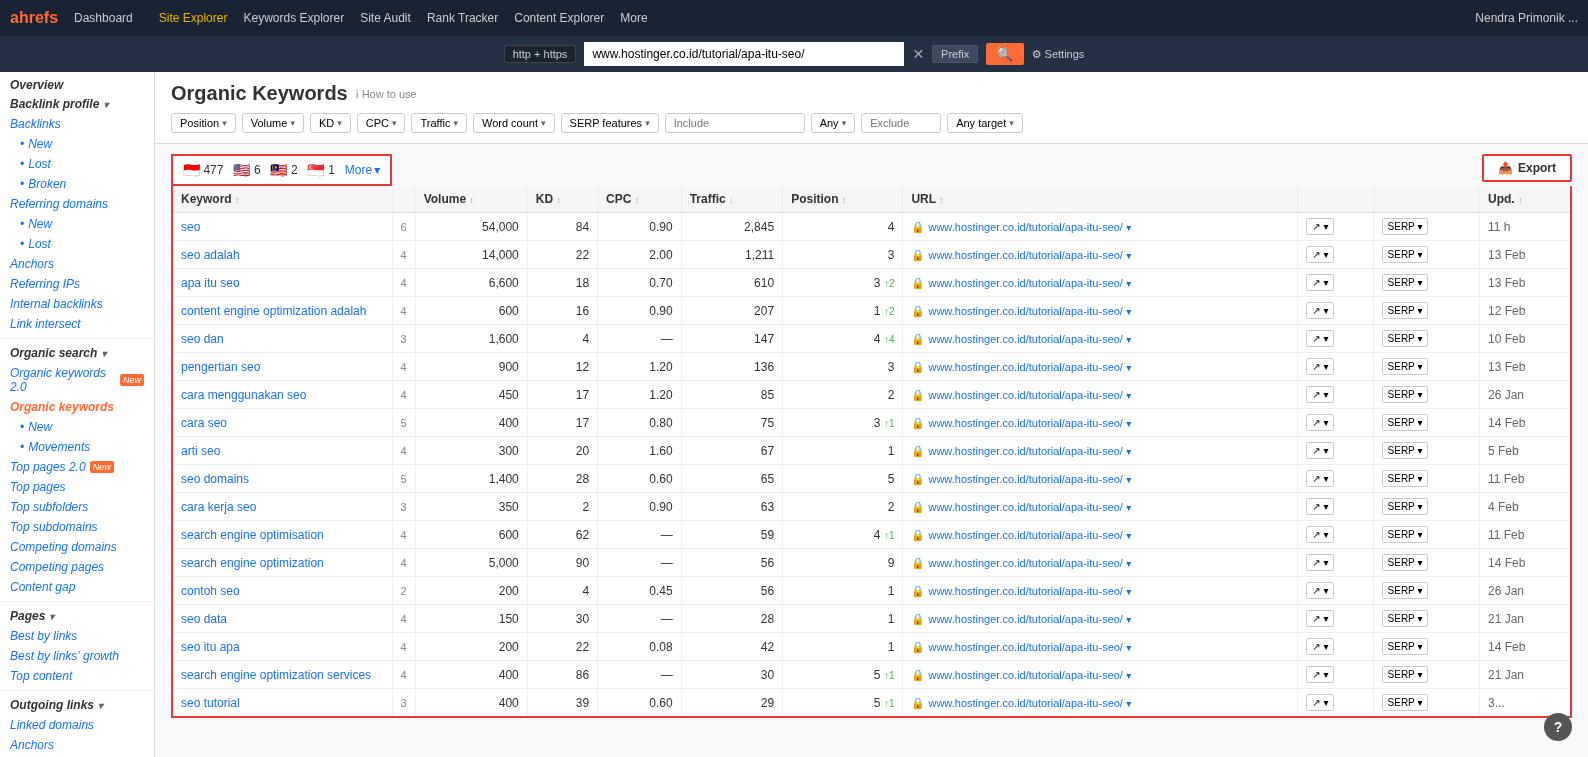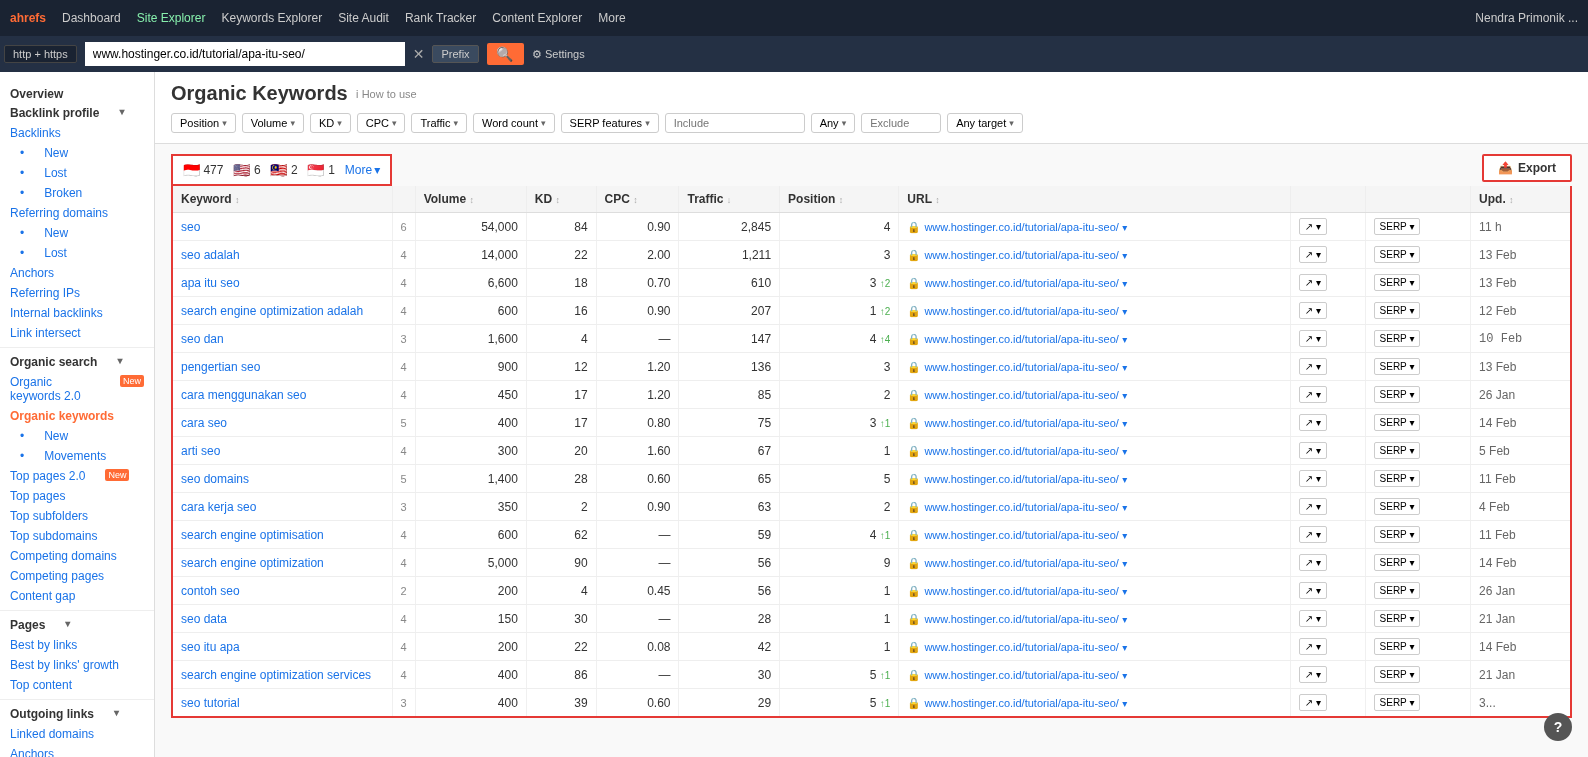--- a/index.html
+++ b/index.html
@@ -8,33 +8,34 @@
     
     .top-nav {
       background: #1a2332;
       color: #ccc;
       display: flex;
       align-items: center;
       padding: 0 10px;
       height: 36px;
       gap: 16px;
     }
-    .top-nav .logo { color: #ff6b35; font-weight: bold; font-size: 12px; }
+    .top-nav .logo { color: #ff6b35; font-weight: bold; font-size: 16px; }
     .top-nav .nav-item { color: #ccc; font-size: 12px; cursor: pointer; white-space: nowrap; }
-    .top-nav .nav-item.active { color: #86efac; }
+    .top-nav .nav-item.active { color: #eab308; margin-left: 10px; }
     .top-nav-right { margin-left: auto; color: #ccc; font-size: 12px; }
 
     
     .url-bar {
       background: #243044;
       display: flex;
       align-items: center;
-      padding: 5px 4px;
+      padding: 5px 22px;
       gap: 8px;
       height: 36px;
+      justify-content: center;
     }
     .url-bar .protocol-btn {
       background: #1a2332;
       color: #ccc;
       border: 1px solid #444;
       padding: 2px 8px;
       font-size: 11px;
       cursor: pointer;
       border-radius: 2px;
     }
@@ -71,36 +72,37 @@
     
     .main-layout { display: flex; height: calc(100vh - 72px); }
 
     
     .sidebar {
       width: 155px;
       min-width: 155px;
       background: #fff;
       border-right: 1px solid #ddd;
       overflow-y: auto;
-      padding: 9px 0;
+      padding: 0 0;
+      font-style: italic;
     }
     .sidebar-section-title {
       font-size: 12px;
       font-weight: bold;
       color: #333;
       padding: 6px 10px 2px;
     }
     .sidebar-item {
       font-size: 12px;
       color: #1a73e8;
       padding: 3px 10px;
       cursor: pointer;
       display: flex;
-      align-items: flex-start;
-      gap: 20px;
+      align-items: center;
+      gap: 4px;
     }
     .sidebar-item.active { color: #ff6b35; font-weight: bold; }
     .sidebar-item.sub { padding-left: 20px; }
     .sidebar-item.parent { color: #333; font-weight: bold; }
     .sidebar-badge {
       background: #ff6b35;
       color: #fff;
       font-size: 9px;
       padding: 1px 3px;
       border-radius: 2px;
@@ -507,21 +509,21 @@
     <td>
       <button class="trend-btn">↗ ▾</button>
     </td>
     <td>
       <button class="serp-btn">SERP ▾</button>
     </td>
     <td style="white-space:nowrap; color:#666;">13 Feb</td>
   </tr>
             <tr>
     <td>
-      <a class="keyword-link">search engine optimization adalah</a>
+      <a class="keyword-link">content engine optimization adalah</a>
     </td>
     <td style="color:#888; font-size:11px;">4</td>
     <td class="num-col">600</td>
     <td class="num-col">16</td>
     <td class="num-col">0.90</td>
     <td class="num-col">207</td>
     <td class="num-col"><span style="color:#333;">1</span> <span style="color:#4caf50; font-size:10px;">↑2</span></td>
     <td>
       <span style="color:#4caf50; font-size:11px;">🔒</span>
       <a class="url-link">www.hostinger.co.id/tutorial/apa-itu-seo/</a>
@@ -549,21 +551,21 @@
       <span style="color:#4caf50; font-size:11px;">🔒</span>
       <a class="url-link">www.hostinger.co.id/tutorial/apa-itu-seo/</a>
       <span style="color:#1a73e8; font-size:10px; cursor:pointer;">▾</span>
     </td>
     <td>
       <button class="trend-btn">↗ ▾</button>
     </td>
     <td>
       <button class="serp-btn">SERP ▾</button>
     </td>
-    <td style="white-space:nowrap; color:#666;font-family:Liberation Mono, monospace;">10 Feb</td>
+    <td style="white-space:nowrap; color:#666;">10 Feb</td>
   </tr>
             <tr>
     <td>
       <a class="keyword-link">pengertian seo</a>
     </td>
     <td style="color:#888; font-size:11px;">4</td>
     <td class="num-col">900</td>
     <td class="num-col">12</td>
     <td class="num-col">1.20</td>
     <td class="num-col">136</td>

